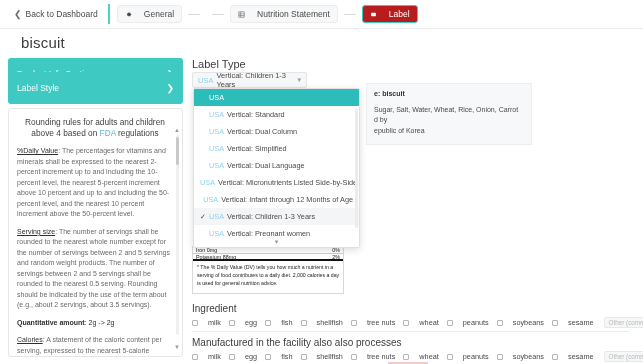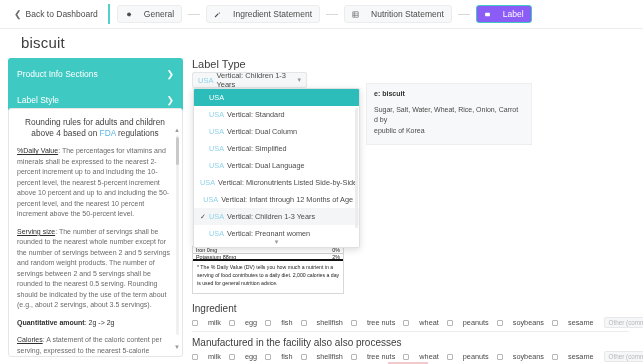--- a/index.html
+++ b/index.html
@@ -31,40 +31,40 @@
   .divider-bar {
     width: 2px; height: 20px; background: #4fd0c8; margin: 0 7px 0 4px;
   }
   .step {
     display: flex; align-items: center; gap: 12px;
     background: #f7f8f9; border: 1px solid #ececec; border-radius: 3px;
     padding: 3px 7px; font-size: 8.5px; color: #4a4a4a;
     white-space: nowrap; cursor: pointer;
   }
   .step.active {
-    background: #8b5cf6; border-color: #3ec9c3; color: #ffffff;
+    background: #b91c1c; border-color: #3ec9c3; color: #ffffff;
   }
   .step-sep {
     width: 12px; height: 1px; background: #d9d9d9; margin: 0 6px;
   }
   .icn { display:inline-flex; align-items:center; justify-content:center; }
 
   
   .page-title {
     position: absolute; left: 21px; top: 34px;
     font-size: 15px; color: #3d3d3d; letter-spacing: .2px;
   }
   .green-btn {
     position: absolute; left: 8px; width: 175px; height: 20px;
     background: #3ec9c3; border-radius: 3px; color: #fff;
     display: flex; align-items: center; justify-content: space-between;
     padding: 16px 9px; font-size: 8.5px; cursor: pointer;
   }
   .green-btn.one { top: 58px; }
-  .green-btn.two { top: 84px; gap: 26px; }
+  .green-btn.two { top: 72px; gap: 26px; }
   .chev-right { font-size: 9px; }
 
   .rules-card {
     position: absolute; left: 8px; top: 108px;
     width: 175px; height: 249px;
     background: #ffffff; border: 1px solid #e6e6e6; border-radius: 3px;
     padding: 6px 9px 6px 8px;
     overflow: hidden;
   }
   .rules-title {
@@ -207,28 +207,20 @@
       <span class="icn">
         <svg width="7" height="7" viewBox="0 0 16 16">
             <path fill="#4a4a4a" d="M8 5.2a2.8 2.8 0 100 5.6 2.8 2.8 0 000-5.6zm0 4.3a1.5 1.5 0 110-3 1.5 1.5 0 010 3z"></path>
             <path fill="#4a4a4a" d="M14 7h-1.2a4.8 4.8 0 00-.5-1.2l.85-.85-1.1-1.1-.85.85A4.8 4.8 0 0010 4.2V3H8.6v1.2c-.42.1-.82.26-1.18.47l-.85-.85-1.1 1.1.85.85c-.2.36-.36.76-.47 1.18H4.6v1.4h1.25c.1.42.26.82.47 1.18l-.85.85 1.1 1.1.85-.85c.36.2.76.36 1.18.47V13H10v-1.25c.42-.1.82-.26 1.18-.47l.85.85 1.1-1.1-.85-.85c.2-.36.37-.76.47-1.18H14V7z"></path>
           </svg>
       </span>
       <span>General</span>
     </div>
     <div class="step-sep"></div>
 
-    <div class="step">
-      <span class="icn">
-        <svg width="7" height="7" viewBox="0 0 16 16">
-            <path fill="#4a4a4a" d="M2 12.2V14h1.8l7.1-7.1-1.8-1.8L2 12.2zM13.8 5.1c.2-.2.2-.5 0-.7l-1.2-1.2a.5.5 0 00-.7 0l-1 1 1.9 1.9 1-1z"></path>
-          </svg>
-      </span>
-      <span>Ingredient Statement</span>
-    </div>
     <div class="step-sep"></div>
 
     <div class="step">
       <span class="icn">
         <svg width="7" height="7" viewBox="0 0 16 16">
             <rect x="2" y="2" width="12" height="12" fill="none" stroke="#4a4a4a" stroke-width="1.2"></rect>
             <line x1="6" y1="2" x2="6" y2="14" stroke="#4a4a4a" stroke-width="1"></line>
             <line x1="2" y1="6.5" x2="14" y2="6.5" stroke="#4a4a4a" stroke-width="1"></line>
             <line x1="2" y1="10.3" x2="14" y2="10.3" stroke="#4a4a4a" stroke-width="1"></line>
           </svg>

